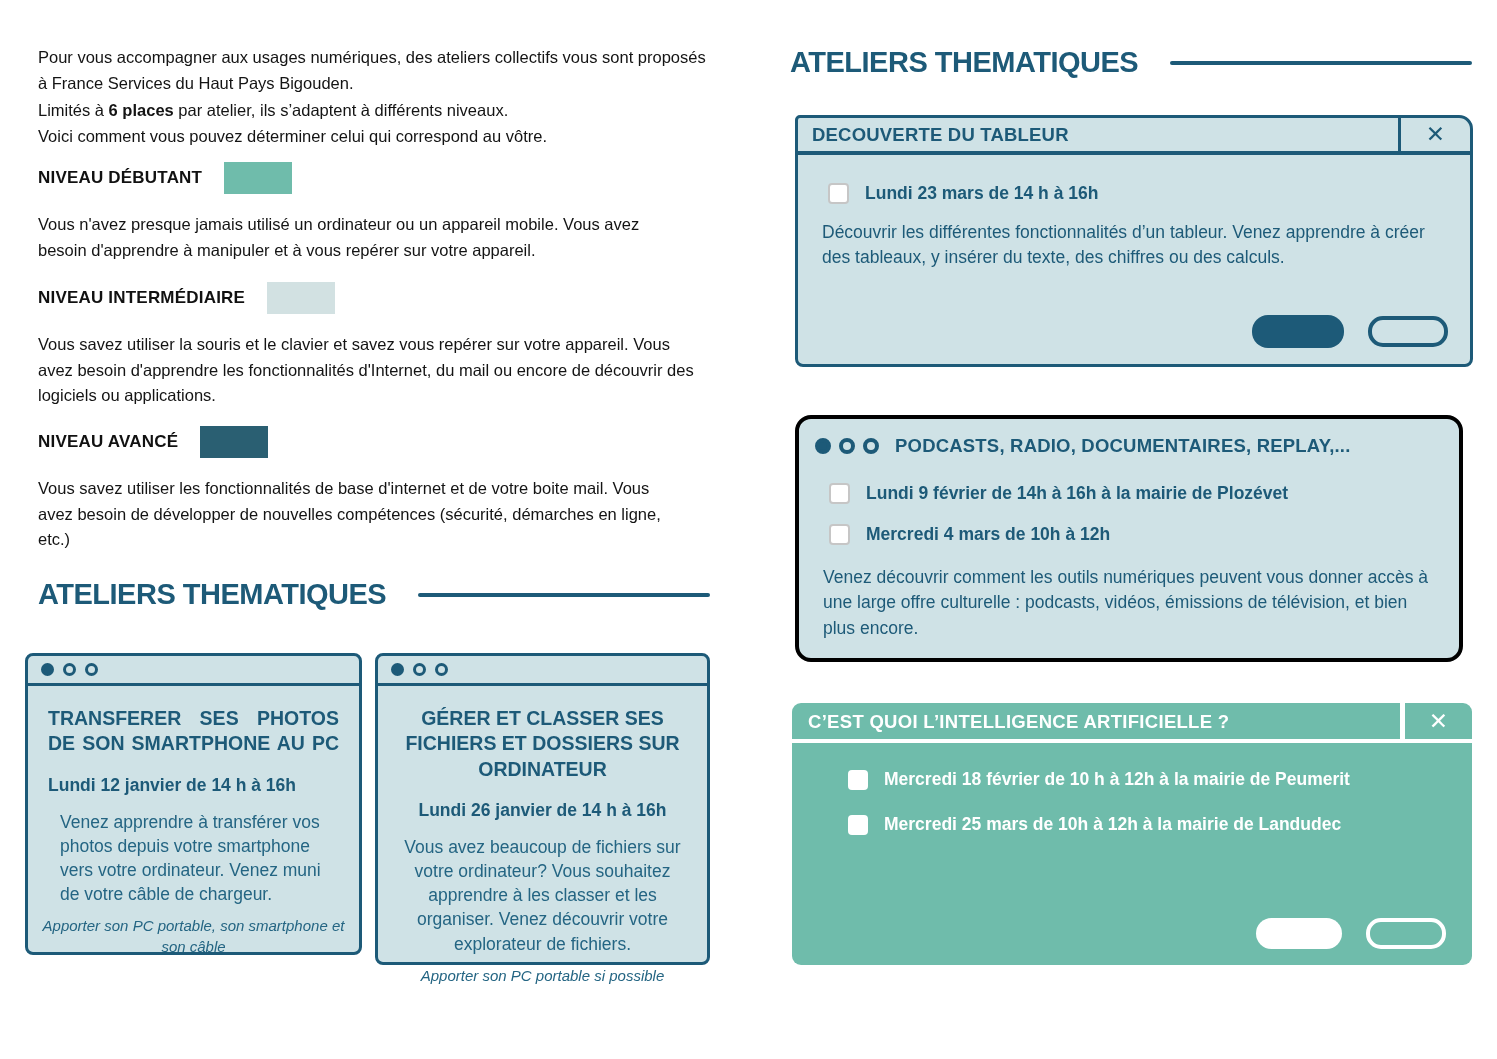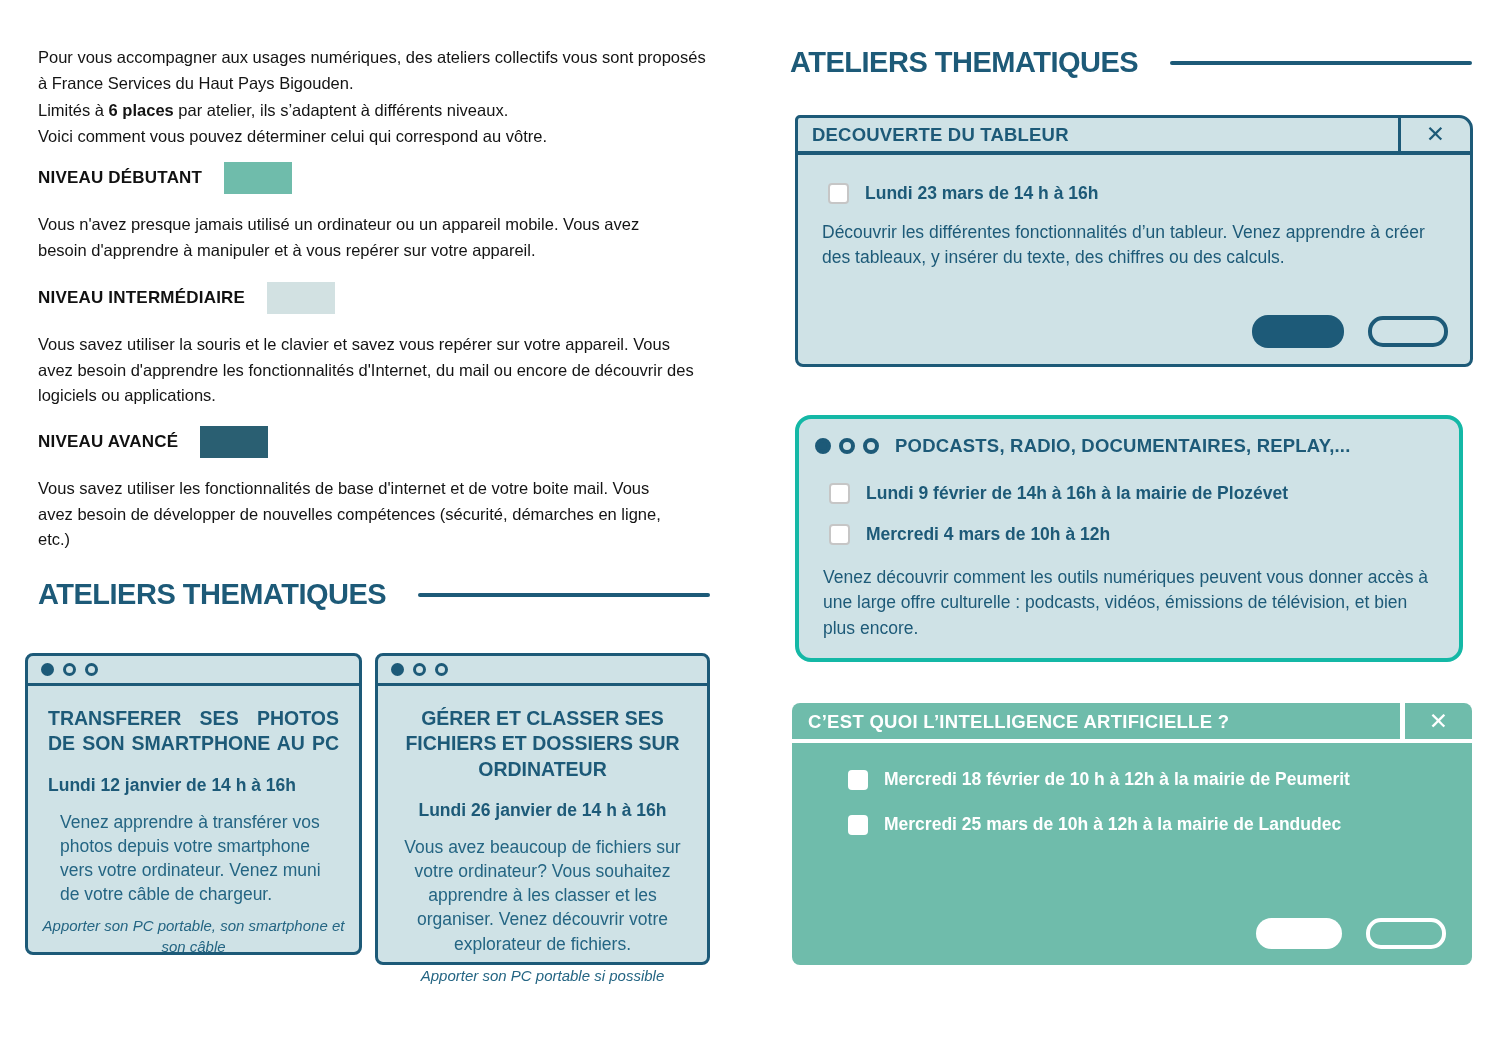--- a/index.html
+++ b/index.html
@@ -52,31 +52,31 @@
   .check-label { font-size:17.5px; font-weight:bold; color:#1d5a78; }
   .win2 .check-row, .win3 .check-row { margin-left:30px; }
   .win2-body { position:relative; height:calc(100% - 41px); padding-top:28px; }
   .win2-body .check-row + .check-row { margin-top:22px; }
   .win2-desc { font-size:17.5px; line-height:1.45; color:#1d5a78; margin:16px 24px 0 24px; }
   .pills { position:absolute; right:22px; bottom:12px; display:flex; align-items:center; gap:24px; }
   .pill-filled { width:92px; height:33px; border-radius:16px; background:#1d5a78; cursor:pointer; }
   .pill-outline { width:80px; height:31px; border-radius:15px; border:4px solid #1d5a78; background:transparent; cursor:pointer; }
 
   
-  .win3 { position:absolute; background:#cfe2e6; border:4px solid #14b8a6; border-radius:16px; }
+  .win3 { position:absolute; background:#cfe2e6; border:4px solid #000000; border-radius:16px; }
   .card-podcasts { left:795px; top:415px; width:668px; height:247px; }
   .win3-header { display:flex; align-items:center; gap:8px; padding:16px 0 0 16px; }
   .win3-header .dot { width:16px; height:16px; border-width:4px; }
   .win3-title { font-size:18.5px; font-weight:bold; color:#1d5a78; margin-left:8px; letter-spacing:0.2px; }
   .win3 .checks { margin-top:26px; display:flex; flex-direction:column; gap:20px; }
   .win3-desc { font-size:17.5px; line-height:1.45; color:#1d5a78; margin:20px 24px 0 24px; }
 
   
   .win4 { position:absolute; background:#6fbcab; border-radius:8px; color:#ffffff; }
-  .card-ia { left:792px; top:703px; width:680px; height:262px; }
+  .card-ia { left:792px; top:703px; width:680px; height:262px;border-radius:9px; }
   .win4-bar { display:flex; align-items:stretch; border-bottom:4px solid #ffffff; }
   .win4-title { flex:1; padding:8px 16px 6px 16px; font-size:18.5px; font-weight:bold; color:#ffffff; letter-spacing:0.3px; }
   .win4-close { width:72px; border-left:5px solid #ffffff; display:flex; align-items:center; justify-content:center;
                 font-size:23px; color:#ffffff; cursor:pointer; }
   .win4-body { position:relative; height:calc(100% - 40px); padding-top:26px; }
   .win4 .check-row { margin-left:56px; }
   .win4 .check-row + .check-row { margin-top:24px; }
   .win4 .checkbox { border:none; width:20px; height:20px; }
   .win4 .check-label { color:#ffffff; }
   .win4-desc { font-size:17.5px; line-height:1.45; color:#ffffff; margin:20px 26px 0 26px; }

